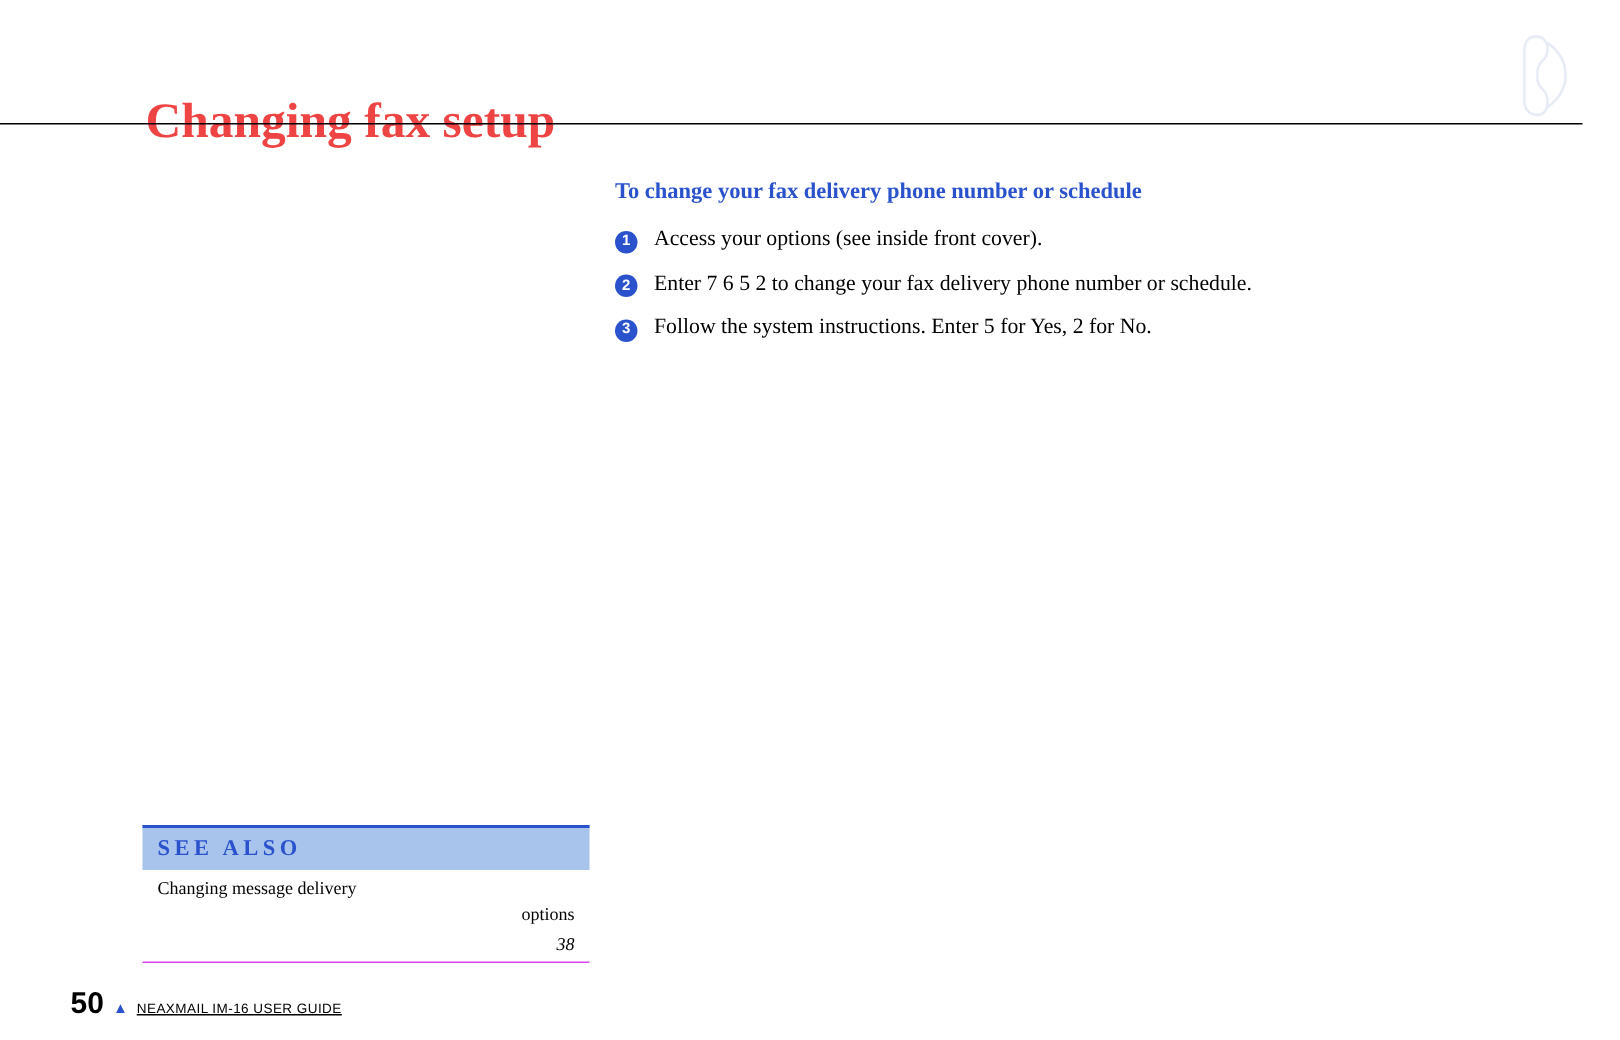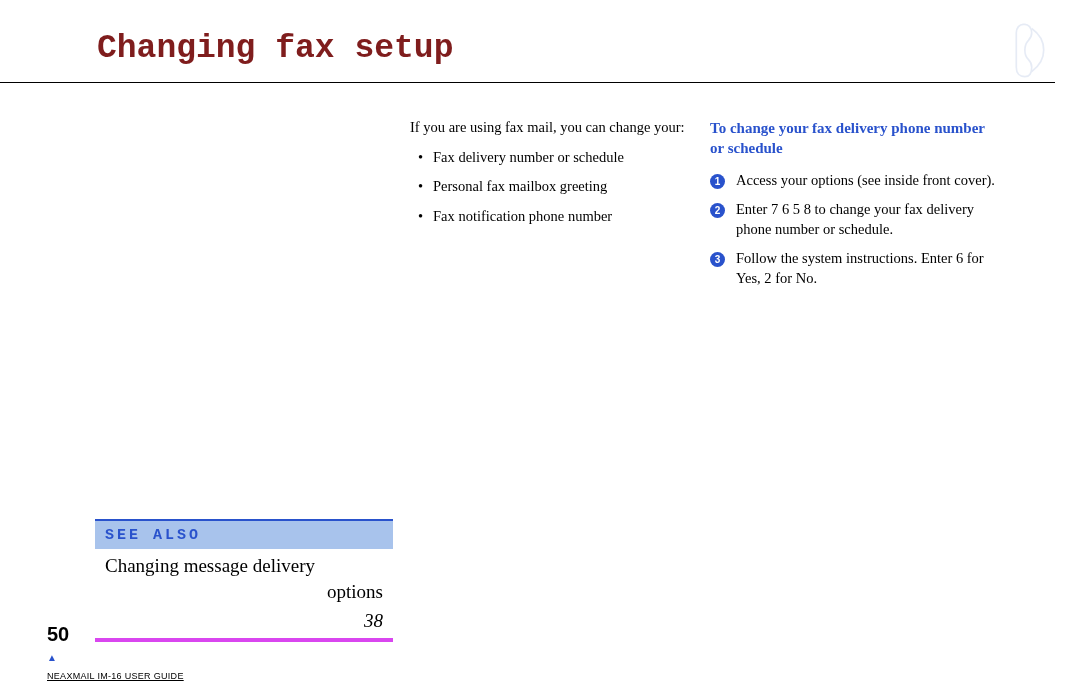--- a/index.html
+++ b/index.html
@@ -14,24 +14,25 @@
       height: 693px;
       position: relative;
     }
     .header {
       position: absolute;
       top: 30px;
       left: 97px;
       right: 0;
     }
     .title {
-      font-family: Liberation Mono, monospace;
+      font-family: Liberation Serif, serif;
       font-weight: bold;
       font-size: 33px;
-      color: #7f1d1d;
+      color: #ef4444;
+      margin-top: 33px;
     }
     .hr {
       position: absolute;
       top: 82px;
       left: 0;
       right: 25px;
       border-top: 1px solid #000;
     }
     .phone-icon {
       position: absolute;
@@ -114,32 +115,32 @@
     }
     .see-also-box {
       position: absolute;
       left: 95px;
       bottom: 51px;
       width: 298px;
     }
     .see-also-header {
       background: #a8c3ec;
       color: #2952cc;
-      font-family: Liberation Mono, monospace;
+      font-family: Liberation Serif, serif;
       font-weight: bold;
       letter-spacing: 3px;
       font-size: 15px;
       padding: 6px 10px 5px;
       border-top: 2px solid #2952cc;
     }
     .see-also-body {
       padding: 4px 10px 0;
-      font-size: 19px;
+      font-size: 12px;
       line-height: 1.35;
-      border-bottom: 4px solid #d946ef;
+      border-bottom: 1px solid #d946ef;
       padding-bottom: 4px;
     }
     .ref-line {
       display: flex;
       align-items: flex-end;
       flex-direction: column;
     }
     .ref-text {
       white-space: nowrap;
     }
@@ -153,21 +154,20 @@
       white-space: nowrap;
       font-style: italic;
     }
     .footer {
       position: absolute;
       bottom: 12px;
       left: 47px;
       display: flex;
       align-items: baseline;
       gap: 6px;
-      flex-direction: column;
     }
     .page-num {
       font-family: Arial, Helvetica, sans-serif;
       font-weight: 900;
       font-size: 20px;
     }
     .tri {
       color: #2952cc;
       font-size: 10px;
       margin-bottom: 2px;
@@ -188,42 +188,34 @@
 <div class="hr"></div>
 
 <div class="phone-icon">
   <svg viewBox="0 0 40 70" fill="none" stroke="#6080c0" stroke-width="2">
     <path d="M12 5 C 8 5 4 9 4 15 L 4 55 C 4 62 8 66 14 66 C 20 66 22 62 22 55 C 22 50 20 48 18 46 C 16 44 14 42 14 35 C 14 28 16 26 18 24 C 20 22 22 20 22 15 C 22 9 18 5 14 5 Z"></path>
     <path d="M22 10 Q 36 20 36 35 Q 36 50 22 60" stroke-dasharray="0"></path>
   </svg>
 </div>
 
 <div class="content">
-  <div class="col-left">
-    <p>If you are using fax mail, you can change your:</p>
-    <ul>
-      <li>Fax delivery number or schedule</li>
-      <li>Personal fax mailbox greeting</li>
-      <li>Fax notification phone number</li>
-    </ul>
-  </div>
   <div class="col-right">
     <div class="sub-heading">To change your fax delivery phone number or schedule</div>
 
     <div class="step">
       <div class="step-num"><span class="circle">1</span></div>
       <div class="step-text">Access your options (see inside front cover).</div>
     </div>
     <div class="step">
       <div class="step-num"><span class="circle">2</span></div>
-      <div class="step-text">Enter 7 6 5 8 to change your fax delivery phone number or schedule.</div>
+      <div class="step-text">Enter 7 6 5 2 to change your fax delivery phone number or schedule.</div>
     </div>
     <div class="step">
       <div class="step-num"><span class="circle">3</span></div>
-      <div class="step-text">Follow the system instructions. Enter 6 for Yes, 2 for No.</div>
+      <div class="step-text">Follow the system instructions. Enter 5 for Yes, 2 for No.</div>
     </div>
   </div>
 </div>
 
 <div class="see-also-box">
   <div class="see-also-header">SEE ALSO</div>
   <div class="see-also-body">
     <div>Changing message delivery</div>
     <div class="ref-line">
       <span class="ref-text">options</span>

